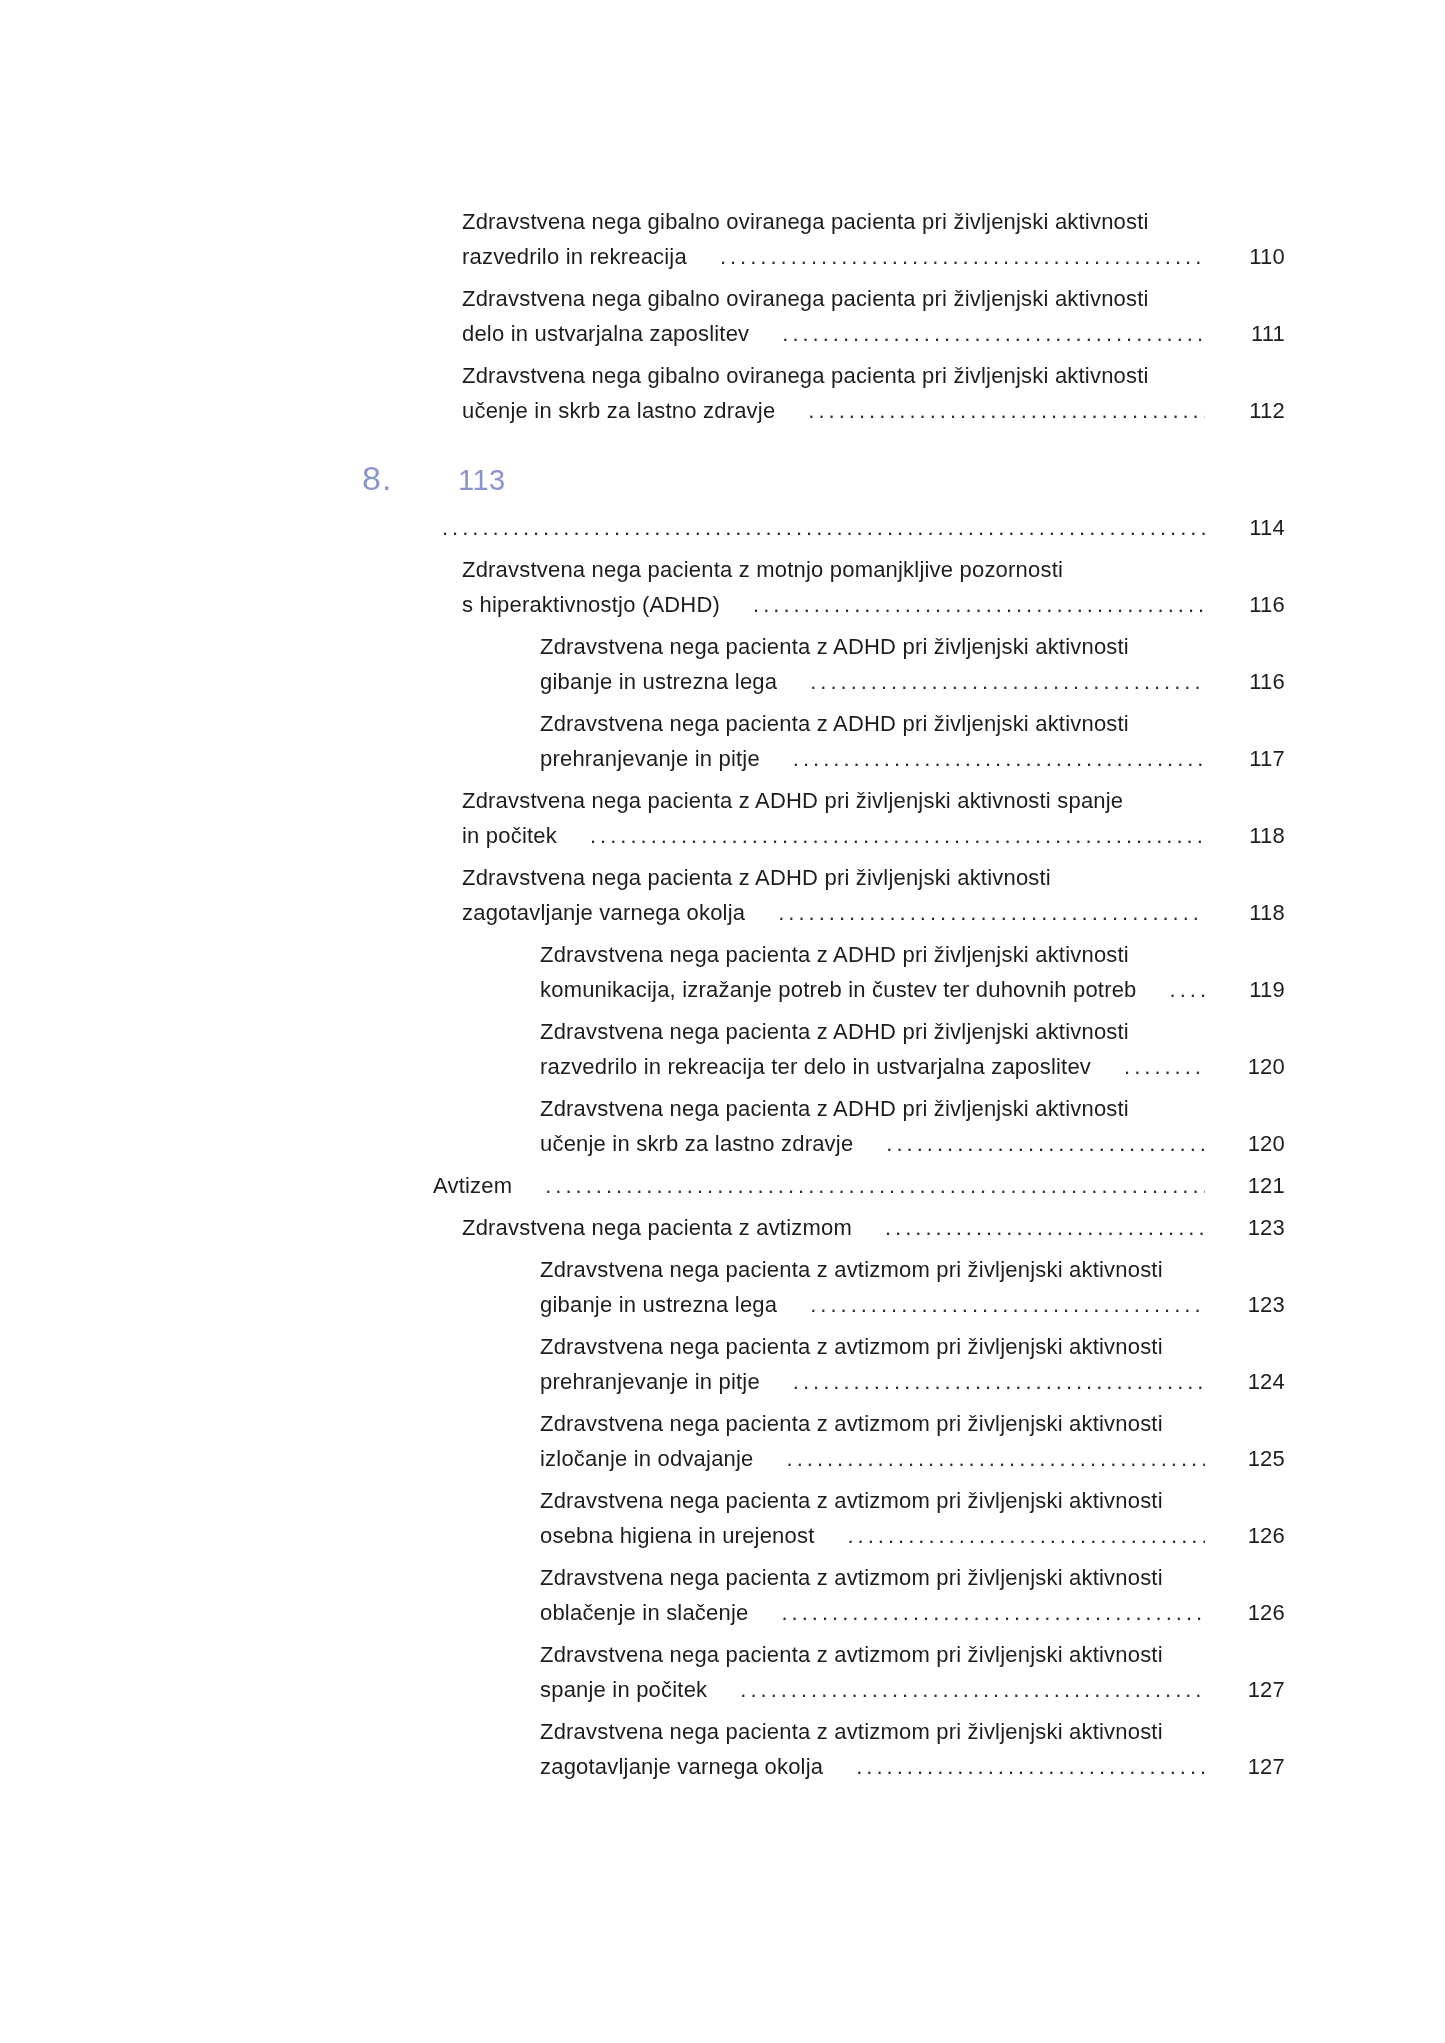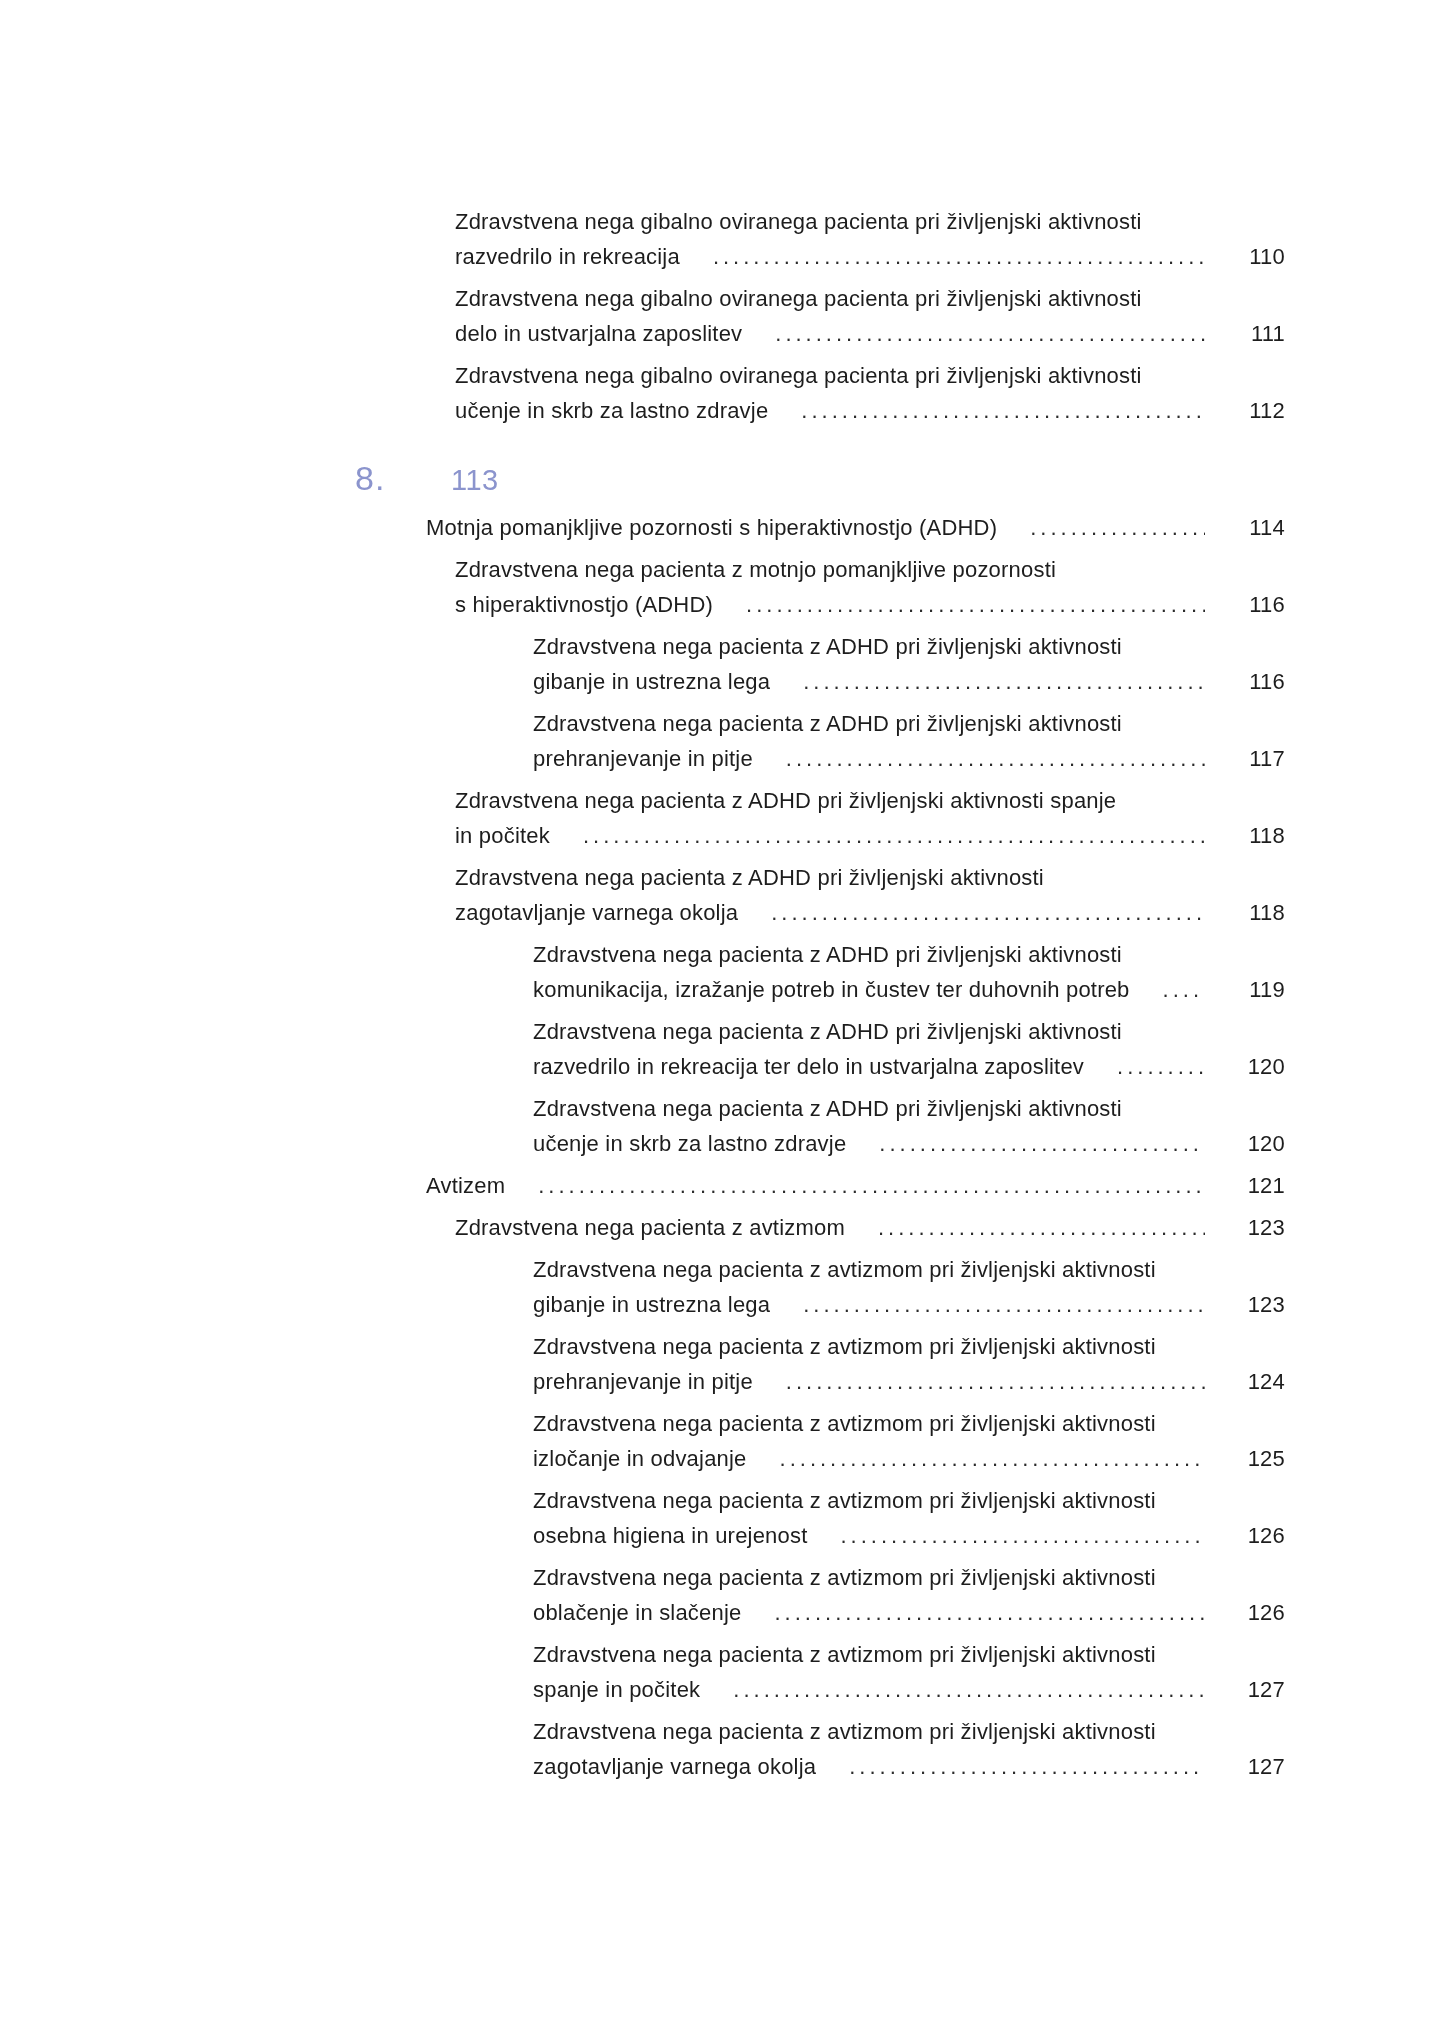--- a/index.html
+++ b/index.html
@@ -3,21 +3,21 @@
 <meta charset="utf-8">
 <style>
   :root { --accent:#8b94cd; --ink:#1d1d1d; }
   html,body { margin:0; padding:0; background:#ffffff; }
   .page {
     width:1445px; height:2043px; position:relative; overflow:hidden;
     background:#ffffff; font-family:"Liberation Sans", sans-serif;
   }
   .toc {
     position:absolute; top:0; left:0; right:0; bottom:0;
-    padding:204px 160px 0 8px; box-sizing:border-box; color:var(--ink);
+    padding:204px 160px 0 15px; box-sizing:border-box; color:var(--ink);
   }
   .entry { font-size:22px; line-height:35px; margin-bottom:7px; letter-spacing:0.2px; }
   .lv1 { padding-left:418px; }
   .lv2 { padding-left:447px; }
   .lv3 { padding-left:525px; }
   .row { display:flex; align-items:baseline;gap:24px; }
   .t  { flex:0 0 auto; white-space:nowrap; }
   .dots {
     flex:1 1 auto; overflow:hidden; white-space:nowrap;
     letter-spacing:4px; margin:0 10px 0 9px; color:#2b2b2b;
@@ -65,21 +65,20 @@
   </div>
 
   <div class="section">
     <span class="sec-num">8.</span>
     <span class="sec-pg">113</span>
   </div>
 
   <div class="entry lv1">
 
     <div class="row">
-      <span class="t">Motnja pomanjkljive pozornosti s hiperaktivnostjo (ADHD)</span>
       <span class="dots">..........................................................................................................................................................................</span>
       <span class="pg">114</span>
     </div>
   </div>
 
   <div class="entry lv2">
     <div class="l1">Zdravstvena nega pacienta z motnjo pomanjkljive pozornosti</div>
     <div class="row">
       <span class="t">s hiperaktivnostjo (ADHD)</span>
       <span class="dots">..........................................................................................................................................................................</span>

